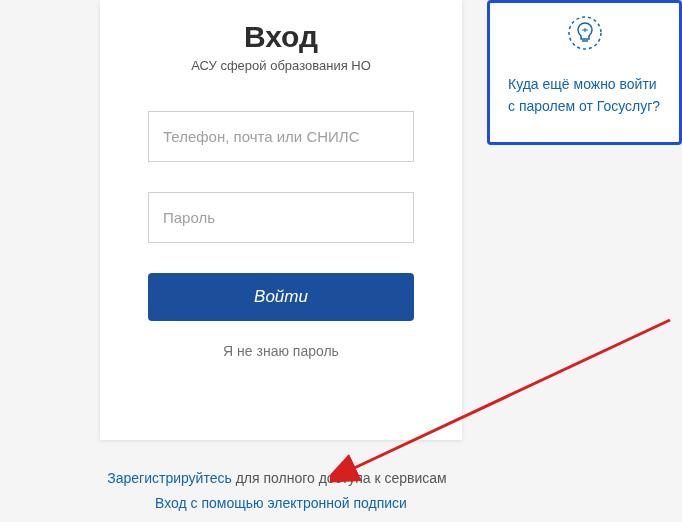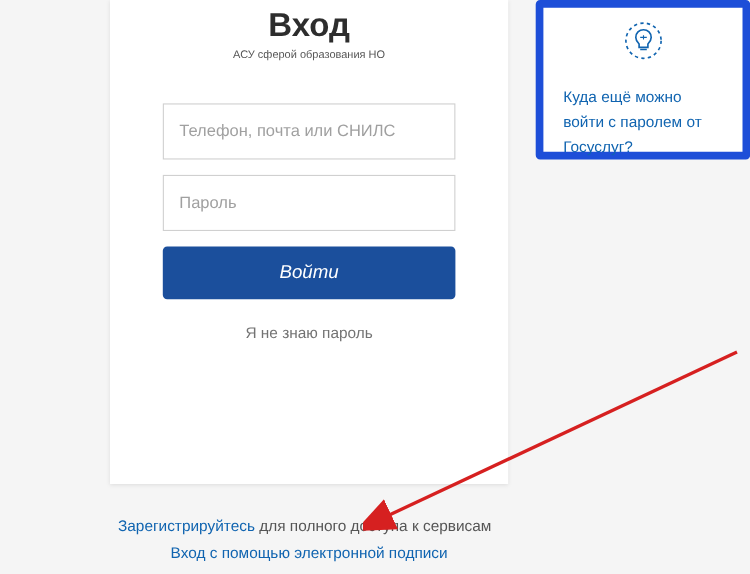--- a/index.html
+++ b/index.html
@@ -16,44 +16,44 @@
       overflow: hidden;
     }
     .login-card {
       position: absolute;
       left: 100px;
       top: 0;
       width: 362px;
       height: 440px;
       background: #fff;
       box-shadow: 0 1px 4px rgba(0,0,0,0.1);
-      padding: 7px 48px 30px 48px;
+      padding: 20px 48px 30px 48px;
     }
     .login-title {
       font-size: 30px;
       font-weight: 600;
       color: #2d2d2d;
       text-align: center;
       margin-bottom: 4px;
     }
     .login-subtitle {
-      font-size: 10px;
+      font-size: 13px;
       color: #555;
       text-align: center;
       margin-bottom: 38px;
     }
     .input-field {
       width: 100%;
       padding: 16px 14px;
       font-size: 15px;
       border: 1px solid #d0d0d0;
       background: #fff;
       color: #333;
       outline: none;
-      margin-bottom: 14px;
+      margin-bottom: 30px;
     }
     .input-field::placeholder {
       color: #a0a0a0;
     }
     .checkbox-row {
       display: flex;
       align-items: center;
       margin-bottom: 38px;
     }
     .checkbox-box {
@@ -88,21 +88,21 @@
       text-decoration: none;
       cursor: pointer;
     }
     .side-card {
       position: absolute;
       left: 487px;
       top: 0;
       width: 195px;
       height: 145px;
       background: #fff;
-      border: 7px solid #1d4ed8;
+      border: 3px solid #1d4ed8;
       border-radius: 4px;
       padding: 8px 18px 18px 18px;
     }
     .bulb-icon {
       display: flex;
       justify-content: center;
       margin-bottom: 18px;
     }
     .side-link {
       color: #1064b0;

